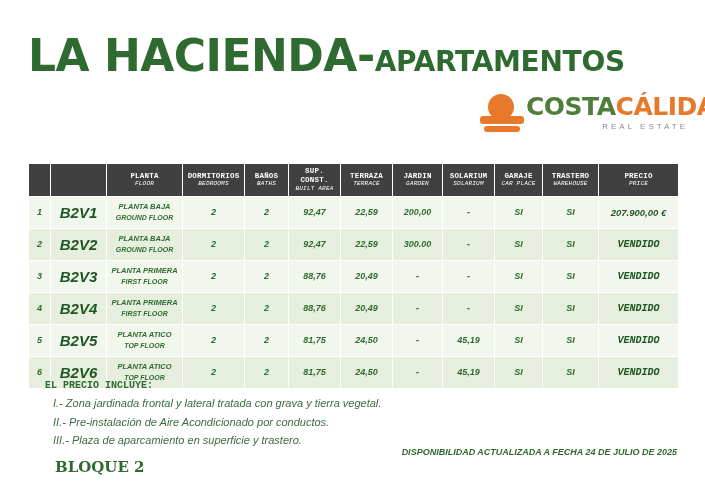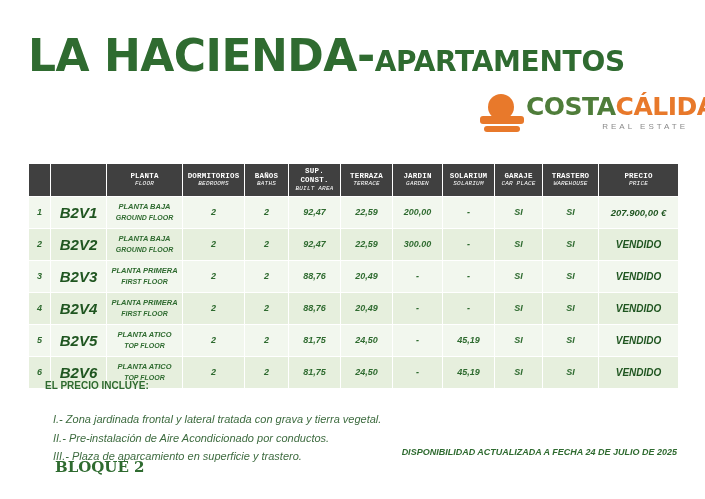--- a/index.html
+++ b/index.html
@@ -201,35 +201,36 @@
     color: #1f5520;
     font-weight: bold;
     font-style: italic;
     margin-left: 36px;
   }
   td.sold {
     font-size: 10px;
     color: #1f5520;
     font-weight: bold;
     font-style: italic;
+    font-family: Liberation Mono, monospace;
   }
 
   
   .notes {
     position: absolute;
     left: 45px;
     top: 380px;
     width: 420px;
   }
   .notes-title {
-    font-family: Liberation Sans, sans-serif;
+    font-family: Liberation Mono, monospace;
     font-size: 10px;
     font-weight: bold;
     color: #2f6b30;
-    margin-bottom: 20px;
+    margin-bottom: 4px;
   }
   .notes-item {
     font-family: "Liberation Sans", sans-serif;
     font-size: 11px;
     font-style: italic;
     color: #3d6b3f;
     margin: 2px 0 2px 8px;
     line-height: 1.5;
   }
 

